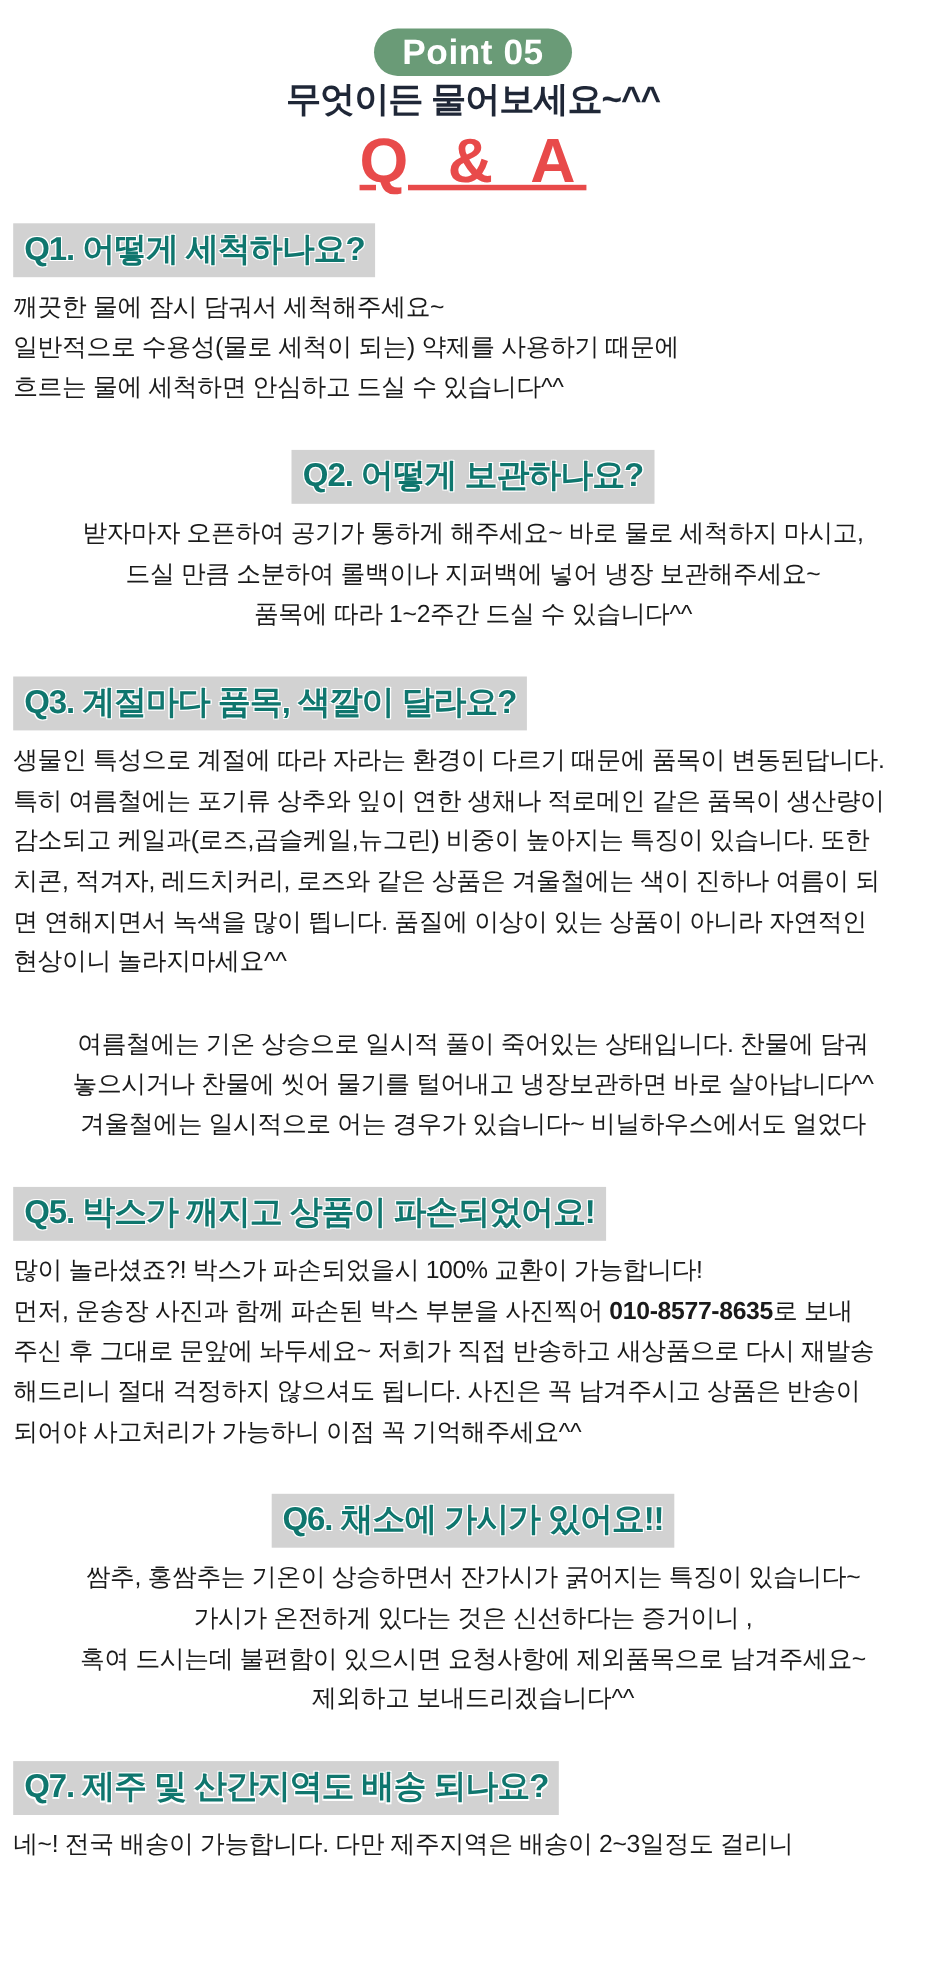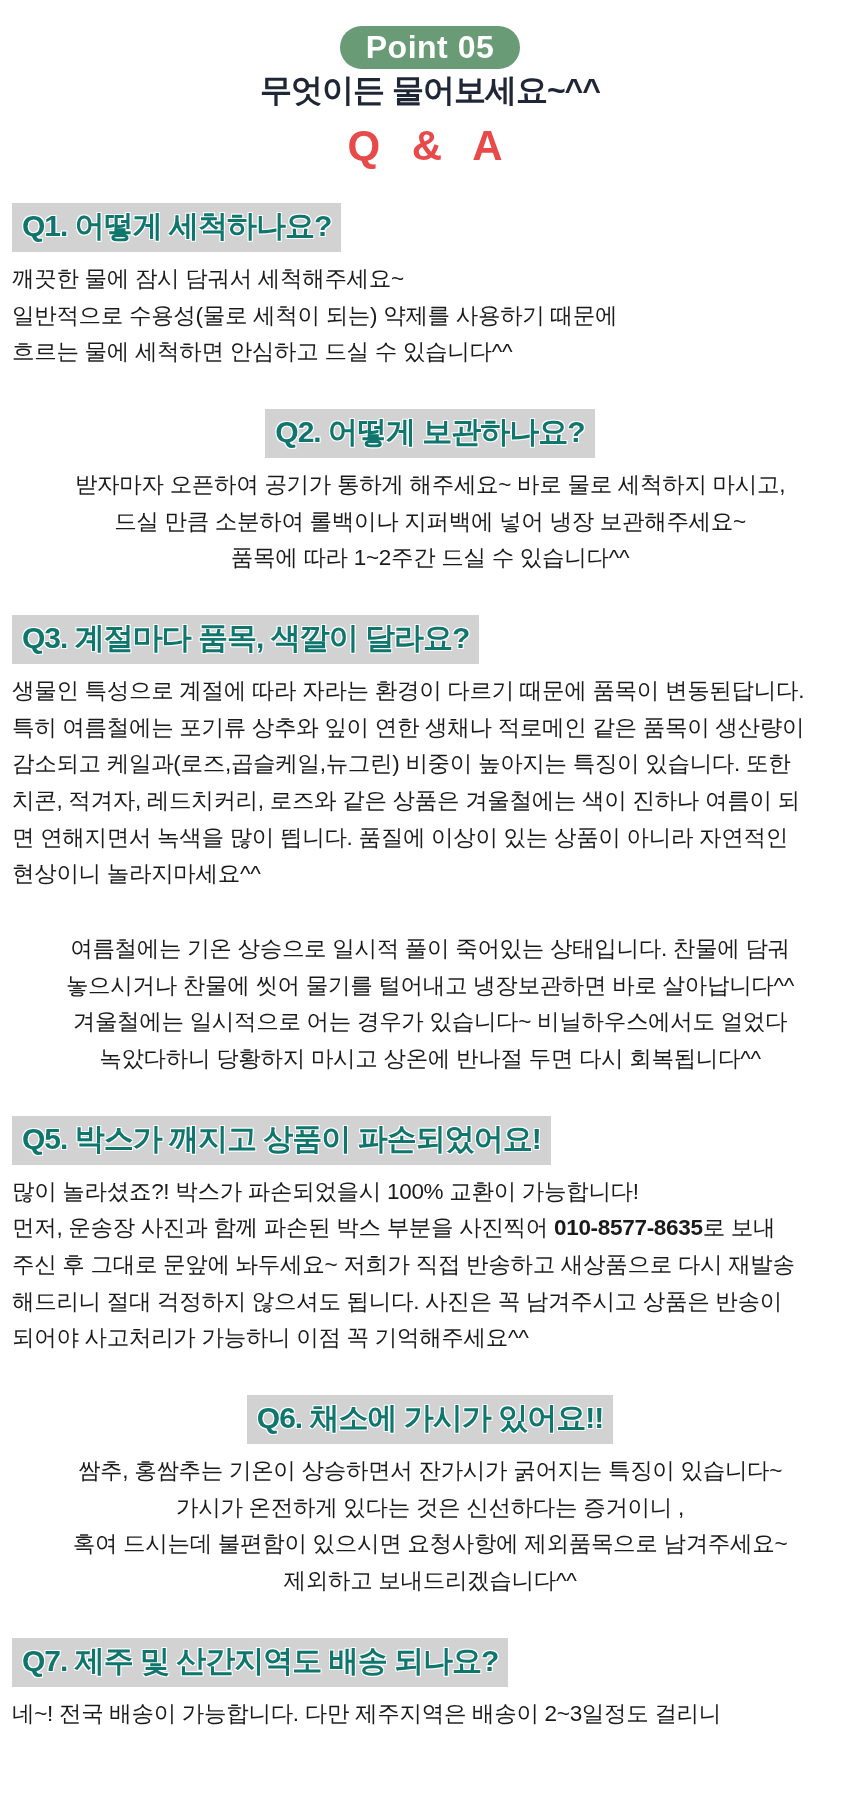--- a/index.html
+++ b/index.html
@@ -36,26 +36,27 @@
     margin-bottom: 0;
   }
   .subtitle {
     font-size: 32px;
     font-weight: 700;
     color: #1f2737;
     letter-spacing: -1px;
     margin: 0 0 2px;
   }
   .main-title {
-    font-size: 42px;
+    font-size: 57px;
     line-height: 62px;
     font-weight: 800;
     color: var(--accent-color, #e84a4a);
     letter-spacing: 10px;
     margin: 0;
+    text-decoration: underline;
   }
 
   
   .faq-item { margin-bottom: 38px; }
   .faq-item:last-child { margin-bottom: 0; }
   .faq-item.align-left  { text-align: left; }
   .faq-item.align-right { text-align: center; }
 
   .q-heading {
     display: inline-block;
@@ -115,21 +116,20 @@
           <div class="line">치콘, 적겨자, 레드치커리, 로즈와 같은 상품은 겨울철에는 색이 진하나 여름이 되</div>
           <div class="line">면 연해지면서 녹색을 많이 띕니다. 품질에 이상이 있는 상품이 아니라 자연적인</div>
           <div class="line">현상이니 놀라지마세요^^</div>
         </div>
   </section>
       <section class="faq-item align-right">
     <div class="answer">
           <div class="line">여름철에는 기온 상승으로 일시적 풀이 죽어있는 상태입니다. 찬물에 담궈</div>
           <div class="line">놓으시거나 찬물에 씻어 물기를 털어내고 냉장보관하면 바로 살아납니다^^</div>
           <div class="line">겨울철에는 일시적으로 어는 경우가 있습니다~ 비닐하우스에서도 얼었다</div>
-          <div class="line">녹았다하니 당황하지 마시고 상온에 반나절 두면 다시 회복됩니다^^</div>
         </div>
   </section>
       <section class="faq-item align-left">
     <h2 class="q-heading">Q5. 박스가 깨지고 상품이 파손되었어요!</h2>
     <div class="answer">
           <div class="line">많이 놀라셨죠?! 박스가 파손되었을시 100% 교환이 가능합니다!</div>
           <div class="line"><span>먼저, 운송장 사진과 함께 파손된 박스 부분을 사진찍어 </span><b>010-8577-8635</b><span>로 보내</span></div>
           <div class="line">주신 후 그대로 문앞에 놔두세요~ 저희가 직접 반송하고 새상품으로 다시 재발송</div>
           <div class="line">해드리니 절대 걱정하지 않으셔도 됩니다. 사진은 꼭 남겨주시고 상품은 반송이</div>
           <div class="line">되어야 사고처리가 가능하니 이점 꼭 기억해주세요^^</div>

